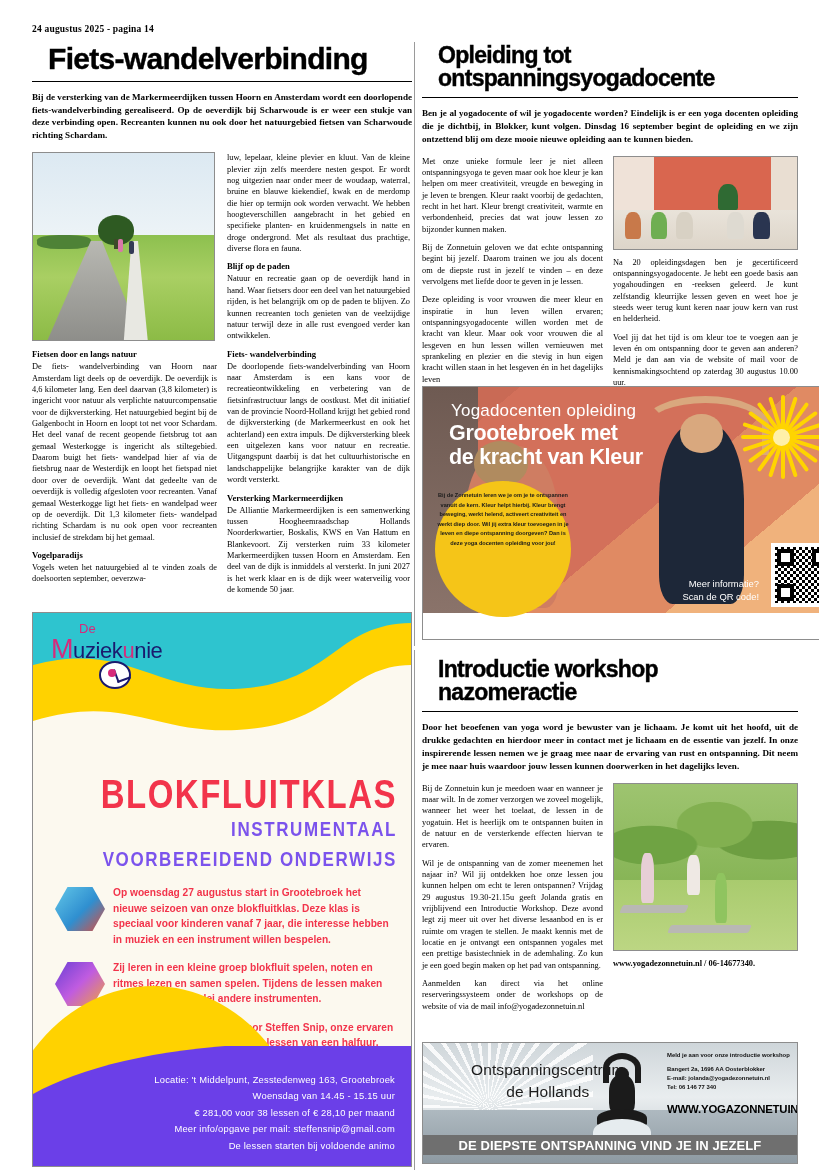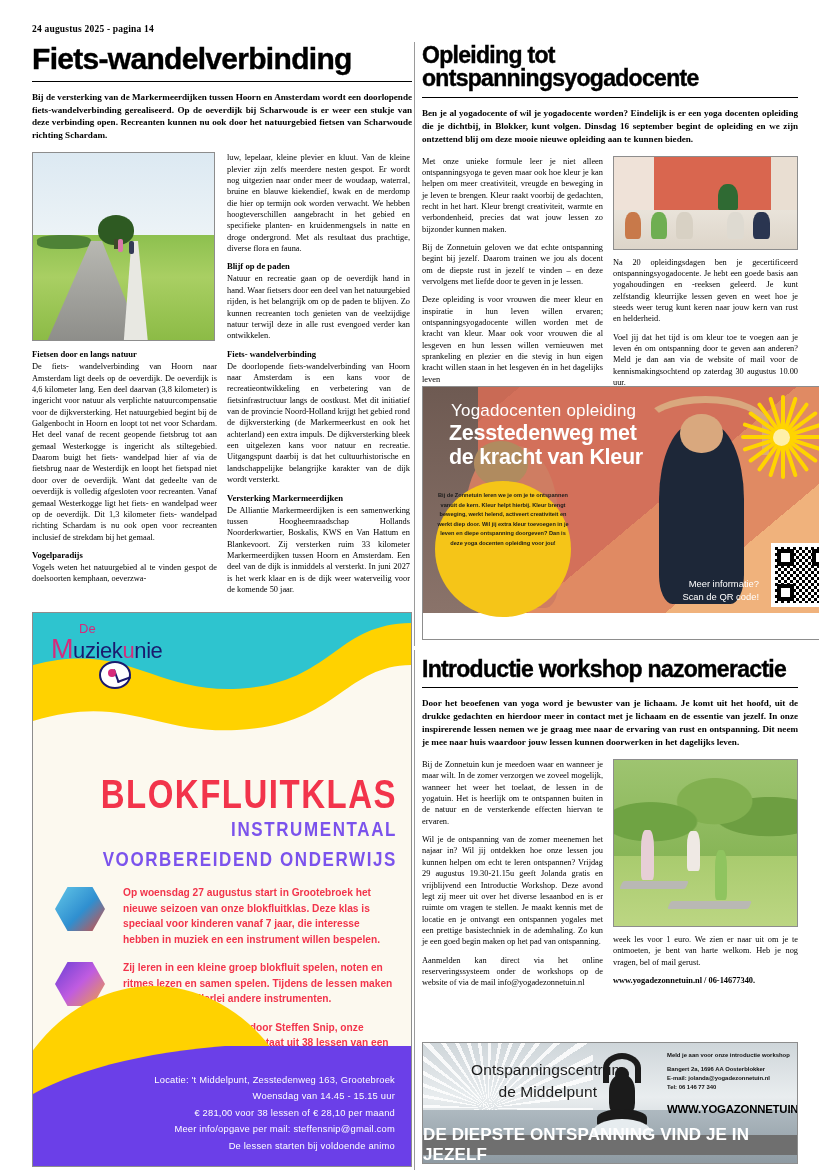--- a/index.html
+++ b/index.html
@@ -33,21 +33,21 @@
     background:#9a9a9a;
   }
 
   
   h1.headline {
     font-family:"Liberation Sans", sans-serif;
     font-weight:bold;
     font-size:30px;
     line-height:1.02;
     letter-spacing:-0.7px;
-    margin:0 0 6px 0;
+    margin:0 0 6px 16px;
     -webkit-text-stroke:0.4px #000;
   }
   h1.headline.small { font-size:23px; }
   .rule-under {
     border:0; border-top:1px solid #000; margin:4px 0 9px 0;
   }
 
   
   .lead {
     font-weight:bold; font-size:9.1px; line-height:1.42;
@@ -171,21 +171,21 @@
     font-size:33px; color:#f2344b; letter-spacing:1.5px;
     transform:scaleY(1.25); transform-origin:right bottom; line-height:1;
   }
   .mz-t2 {
     font-family:"Liberation Sans", sans-serif; font-weight:bold;
     font-size:17px; color:#7b53ec; letter-spacing:1.6px;
     transform:scaleY(1.2); transform-origin:right bottom; margin-top:11px; line-height:1.45;
   }
 
   .mz-bullets { position:absolute; left:22px; top:272px; width:340px; }
-  .mz-item { display:flex; gap:18px; margin-bottom:13px; align-items:flex-start; }
+  .mz-item { display:flex; gap:8px; margin-bottom:13px; align-items:flex-start; }
   .mz-hex {
     width:50px; height:44px; flex:0 0 50px; margin-top:2px;
     clip-path:polygon(25% 0,75% 0,100% 50%,75% 100%,25% 100%,0 50%);
   }
   .mz-hex.a { background:linear-gradient(135deg,#63c7e8,#2f8fd0 55%,#e04a3a); }
   .mz-hex.b { background:linear-gradient(135deg,#6b3fd4,#c05ce0 50%,#f0a23a); }
   .mz-hex.c { background:linear-gradient(135deg,#5cc6e6,#3f8fd4 50%,#e8a23a); }
   .mz-txt {
     font-family:"Liberation Sans", sans-serif; font-size:10.2px;
     line-height:1.52; color:#f2344b; font-weight:bold;
@@ -348,21 +348,21 @@
   }
   .zn-info .gap { display:block; height:5px; }
   .zn-url {
     position:absolute; left:244px; top:60px;
     font-family:"Liberation Sans", sans-serif; font-size:11.4px; font-weight:bold; color:#000;
     letter-spacing:-.2px;
   }
   .zn-bar {
     position:absolute; left:0; right:0; bottom:8px; height:20px;
     background:#6f6f6f; display:flex; align-items:center; justify-content:center;
-    font-family:"Liberation Sans", sans-serif; font-size:17px; font-weight:bold;
+    font-family:"Liberation Sans", sans-serif; font-size:13px; font-weight:bold;
     color:#fff; letter-spacing:.1px;
   }
 </style>
 </head>
 <body>
 
 <div class="page">
 
   <div class="masthead">24 augustus 2025 - pagina 14</div>
 
@@ -383,21 +383,21 @@
           <div class="tree"></div>
           <div class="trunk"></div>
           <div class="road"></div>
           <div class="road2"></div>
           <div class="ppl" style="left:47%;top:46%;"></div>
           <div class="ppl b" style="left:53%;top:47%;"></div>
         </div>
         <h3 class="sub">Fietsen door en langs natuur</h3>
         <p class="bt">De fiets- wandelverbinding van Hoorn naar Amsterdam ligt deels op de oeverdijk. De oeverdijk is 4,6 kilometer lang. Een deel daarvan (3,8 kilometer) is ingericht voor natuur als verplichte natuurcompensatie voor de dijkversterking. Het natuurgebied begint bij de Galgenbocht in Hoorn en loopt tot net voor Schardam. Het deel vanaf de recent geopende fietsbrug tot aan gemaal Westerkogge is ingericht als stiltegebied. Daarom buigt het fiets- wandelpad hier af via de fietsbrug naar de Westerdijk en loopt het fietspad niet door over de oeverdijk. Want dat gedeelte van de oeverdijk is volledig afgesloten voor recreanten. Vanaf gemaal Westerkogge ligt het fiets- en wandelpad weer op de oeverdijk. Dit 1,3 kilometer fiets- wandelpad richting Schardam is nu ook open voor recreanten inclusief de strekdam bij het gemaal.</p>
         <h3 class="sub">Vogelparadijs</h3>
-        <p class="bt">Vogels weten het natuurgebied al te vinden gespot de doelsoorten kemphaan, oeverzwa-</p>
+        <p class="bt">Vogels weten het natuurgebied al te vinden zoals de doelsoorten september, oeverzwa-</p>
       </div>
       <div class="bcol narrow">
         <p class="bt">luw, lepelaar, kleine plevier en kluut. Van de kleine plevier zijn zelfs meerdere nesten gespot. Er wordt nog uitgezien naar onder meer de woudaap, waterral, bruine en blauwe kiekendief, kwak en de merdomp die hier op termijn ook worden verwacht. We hebben hoogteverschillen aangebracht in het gebied en specifieke planten- en kruidenmengsels in natte en droge ondergrond. Met als resultaat dus prachtige, diverse flora en fauna.</p>
         <h3 class="sub">Blijf op de paden</h3>
         <p class="bt">Natuur en recreatie gaan op de oeverdijk hand in hand. Waar fietsers door een deel van het natuurgebied rijden, is het belangrijk om op de paden te blijven. Zo kunnen recreanten toch genieten van de veelzijdige natuur terwijl deze in alle rust evengoed verder kan ontwikkelen.</p>
         <h3 class="sub">Fiets- wandelverbinding</h3>
         <p class="bt">De doorlopende fiets-wandelverbinding van Hoorn naar Amsterdam is een kans voor de recreatieontwikkeling en verbetering van de fietsinfrastructuur langs de oostkust. Met dit initiatief van de provincie Noord-Holland krijgt het gebied rond de dijkversterking (de Markermeerkust en ook het achterland) een extra impuls. De dijkversterking bleek een uitgelezen kans voor natuur en recreatie. Uitgangspunt daarbij is dat het cultuurhistorische en landschappelijke belangrijke karakter van de dijk wordt versterkt.</p>
         <h3 class="sub">Versterking Markermeerdijken</h3>
         <p class="bt">De Alliantie Markermeerdijken is een samenwerking tussen Hoogheemraadschap Hollands Noorderkwartier, Boskalis, KWS en Van Hattum en Blankevoort. Zij versterken ruim 33 kilometer Markermeerdijken tussen Hoorn en Amsterdam. Een deel van de dijk is inmiddels al versterkt. In juni 2027 is het werk klaar en is de dijk weer waterveilig voor de komende 50 jaar.</p>
       </div>
@@ -502,21 +502,21 @@
           <span style="transform:rotate(270deg)"></span>
         <span style="transform:rotate(288deg)"></span>
           <span style="transform:rotate(306deg)"></span>
         <span style="transform:rotate(324deg)"></span>
           <span style="transform:rotate(342deg)"></span>
         <div class="yg-sun-core"></div>
       </div>
     </div>
     <div class="yg-k1">Yogadocenten opleiding</div>
     <div class="yg-k2">
-      <div>Zesstedenweg met</div>
+      <div>Grootebroek met</div>
       <div>de kracht van Kleur</div>
     </div>
     <div class="yg-circle"></div>
     <div class="yg-circle-txt">Bij de Zonnetuin leren we je om je te ontspannen vanuit de kern. Kleur helpt hierbij. Kleur brengt beweging, werkt helend, activeert creativiteit en werkt diep door. Wil jij extra kleur toevoegen in je leven en diepe ontspanning doorgeven? Dan is deze yoga docenten opleiding voor jou!</div>
     <div class="yg-more">
       <div>Meer informatie?</div>
       <div>Scan de QR code!</div>
     </div>
     <div class="yg-qr">
       <i class="tl"></i>
@@ -540,32 +540,31 @@
         <div class="photo ph-yoga-field">
           <div class="yf-sky"></div>
           <div class="yf-trees"></div>
           <div class="yf-grass"></div>
           <div class="yf-mat" style="left:4%;bottom:22%;width:36%;"></div>
           <div class="yf-mat" style="left:30%;bottom:10%;width:44%;"></div>
           <div class="yf-fig" style="left:15%;bottom:28%;background:#e7cfd6;"></div>
           <div class="yf-fig" style="left:40%;bottom:33%;background:#efe9e4;height:24%;"></div>
           <div class="yf-fig" style="left:55%;bottom:16%;background:#8fc45f;"></div>
         </div>
-        <p class="bt">week les voor 1 euro. We zien er naar uit om je te ontmoeten, je bent van harte welkom. Heb je nog vragen, bel of mail gerust.</p>
         <p class="bt bold-tail">www.yogadezonnetuin.nl / 06-14677340.</p>
       </div>
     </div>
   </div>
 
   <div class="ad-zonne">
     <div class="zn-rays"></div>
     <div class="zn-water"></div>
     <div class="zn-name">
       <span>Ontspanningscentrum</span>
-      <span class="l2">de Middelpunt</span>
+      <span class="l2">de Hollands</span>
     </div>
     <div class="zn-fig">
       <div class="arms"></div>
       <div class="head"></div>
       <div class="torso"></div>
       <div class="legs"></div>
       <div class="base"></div>
     </div>
     <div class="zn-info">
       <div>Meld je aan voor onze introductie workshop</div>

